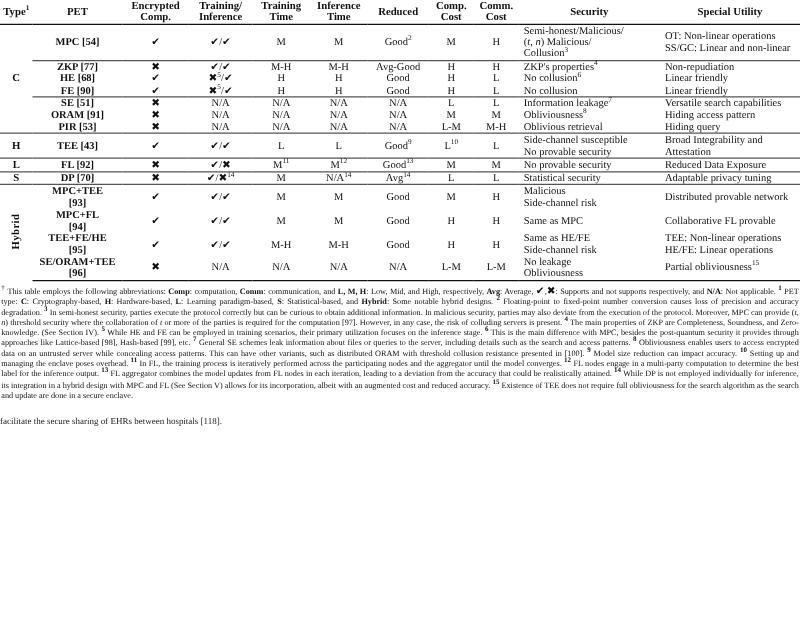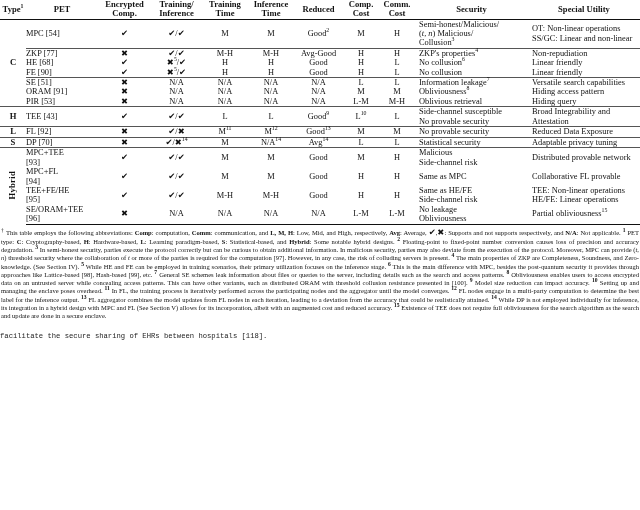--- a/index.html
+++ b/index.html
@@ -18,42 +18,42 @@
     font-weight:bold;font-size:8.6px;line-height:1.08;
     text-align:center;padding:3px 1px 4px 1px;
   }
 
   tbody td{
     font-size:8.4px;line-height:1.12;text-align:center;
     padding:1.6px 1px;
   }
   tbody td.l{text-align:left;padding-left:4px;}
   tbody td.type{font-weight:bold;font-size:8.6px;}
-  tbody td.pet{text-align:left;}
+  tbody td.pet{text-align:center;font-weight:bold;}
   .sup{font-size:5.8px;vertical-align:super;line-height:0;}
   .chk{font-family:"DejaVu Sans",sans-serif;font-weight:bold;font-size:8.4px;}
   .xm{font-family:"DejaVu Sans",sans-serif;font-weight:bold;font-size:8.4px;}
   .ital{font-style:italic;}
 
   .vert{
     writing-mode:vertical-rl;transform:rotate(180deg);
     font-weight:bold;font-size:8.6px;letter-spacing:0.3px;
     display:inline-block;
   }
 
   .notes{
     width:640px;box-sizing:border-box;
     font-size:6.55px;line-height:1.265;text-align:justify;
     padding:2.5px 1px 0 1px;
   }
   .notes b{font-weight:bold;}
   .notes .fn{font-weight:bold;font-size:5.6px;vertical-align:super;line-height:0;}
   .notes .dag{font-size:5.6px;vertical-align:super;line-height:0;}
 
-  .tailwrap{display:flex;gap:16px;width:584px;padding-top:12px;box-sizing:border-box;font-family:Liberation Mono, monospace;}
+  .tailwrap{display:flex;gap:16px;width:584px;padding-top:12px;box-sizing:border-box;}
   .tailcol{flex:1;font-size:7.2px;line-height:1.25;text-align:justify;color:#222;
            overflow:hidden;height:12px;}
 </style>
 </head>
 <body>
 
 <div class="page">
 
   <table class="pet">
     <colgroup>

